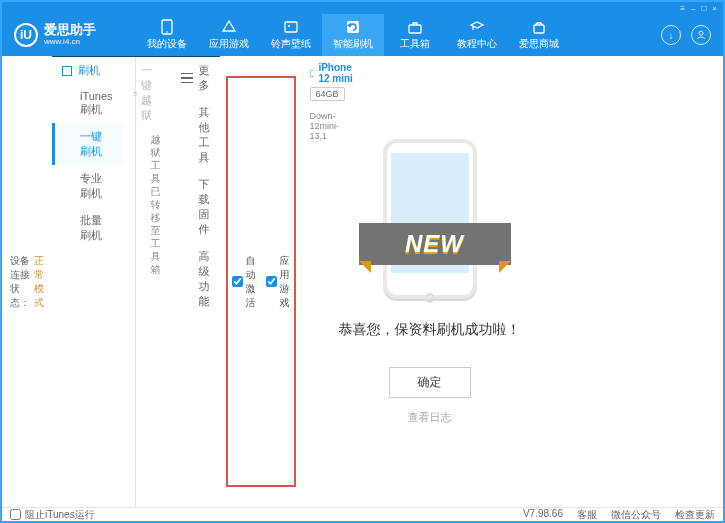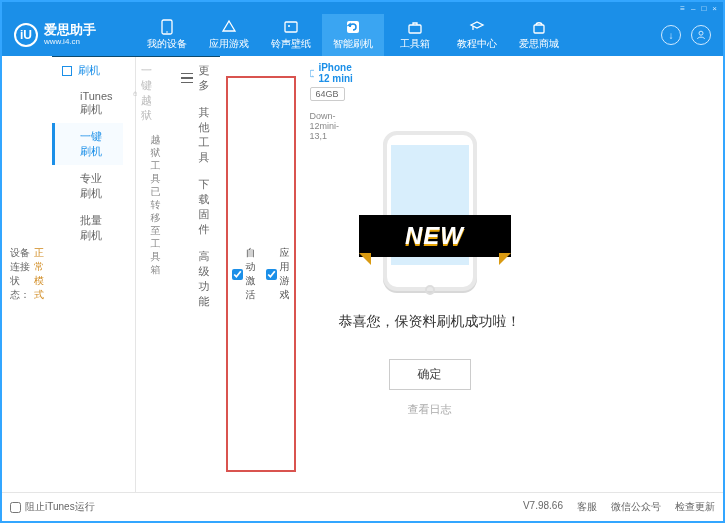--- a/index.html
+++ b/index.html
@@ -38,28 +38,28 @@
 .chk input{accent-color:#1b8fe8;width:11px;height:11px}
 .device{padding:6px 8px;font-size:10px}
 .device .dname{color:#1b8fe8;font-weight:bold;display:flex;align-items:center;gap:4px}
 .device .badge{display:inline-block;border:1px solid #ccc;border-radius:2px;padding:1px 5px;font-size:9px;color:#666;margin-top:3px}
 .device .dinfo{color:#888;font-size:9px;margin-top:10px}
 .main{flex:1;display:flex;flex-direction:column;align-items:center;justify-content:center;position:relative}
 .phone{width:130px;height:170px;position:relative;margin-bottom:12px}
 .phone-body{position:absolute;left:18px;top:0;width:94px;height:160px;background:#fff;border:4px solid #e8e8e8;border-radius:14px;box-shadow:0 2px 0 #d8d8d8}
 .phone-screen{position:absolute;left:26px;top:14px;width:78px;height:120px;background:#d8eefc}
 .phone-btn{position:absolute;left:60px;bottom:6px;width:10px;height:10px;border:2px solid #ddd;border-radius:50%}
-.ribbon{position:absolute;left:-6px;top:84px;width:152px;height:42px;background:#000000;display:flex;align-items:center;justify-content:center;font-weight:900;font-style:italic;font-size:24px;color:#fff;letter-spacing:1px;text-shadow:0 2px 0 #e6a406}
+.ribbon{position:absolute;left:-6px;top:84px;width:152px;height:42px;background:#737373;display:flex;align-items:center;justify-content:center;font-weight:900;font-style:italic;font-size:24px;color:#fff;letter-spacing:1px;text-shadow:0 2px 0 #e6a406}
 .ribbon:before,.ribbon:after{content:"";position:absolute;bottom:-8px;border:6px solid transparent}
 .ribbon:before{left:0;border-top-color:#d99a12;border-right-color:#d99a12}
 .ribbon:after{right:0;border-top-color:#d99a12;border-left-color:#d99a12}
 .msg{font-size:14px;color:#333;margin-bottom:28px}
 .okbtn{border:1px solid #ccc;background:#fff;padding:6px 28px;font-size:12px;color:#444;cursor:pointer;margin-bottom:12px}
 .loglink{font-size:11px;color:#aaa;cursor:pointer}
-.footer{height:29px;border-top:1px solid #e5e5e5;display:flex;align-items:center;font-size:10px;color:#666;padding:0 8px}
+.footer{height:14px;border-top:1px solid #e5e5e5;display:flex;align-items:center;font-size:10px;color:#666;padding:0 8px}
 .footer .fl{display:flex;align-items:center;gap:4px}
 .footer .fr{margin-left:auto;display:flex;gap:14px}
 .footer .fr span{cursor:pointer}
 svg{display:block}
 </style>
 </head>
 <body>
 
 <div class="app">
 

